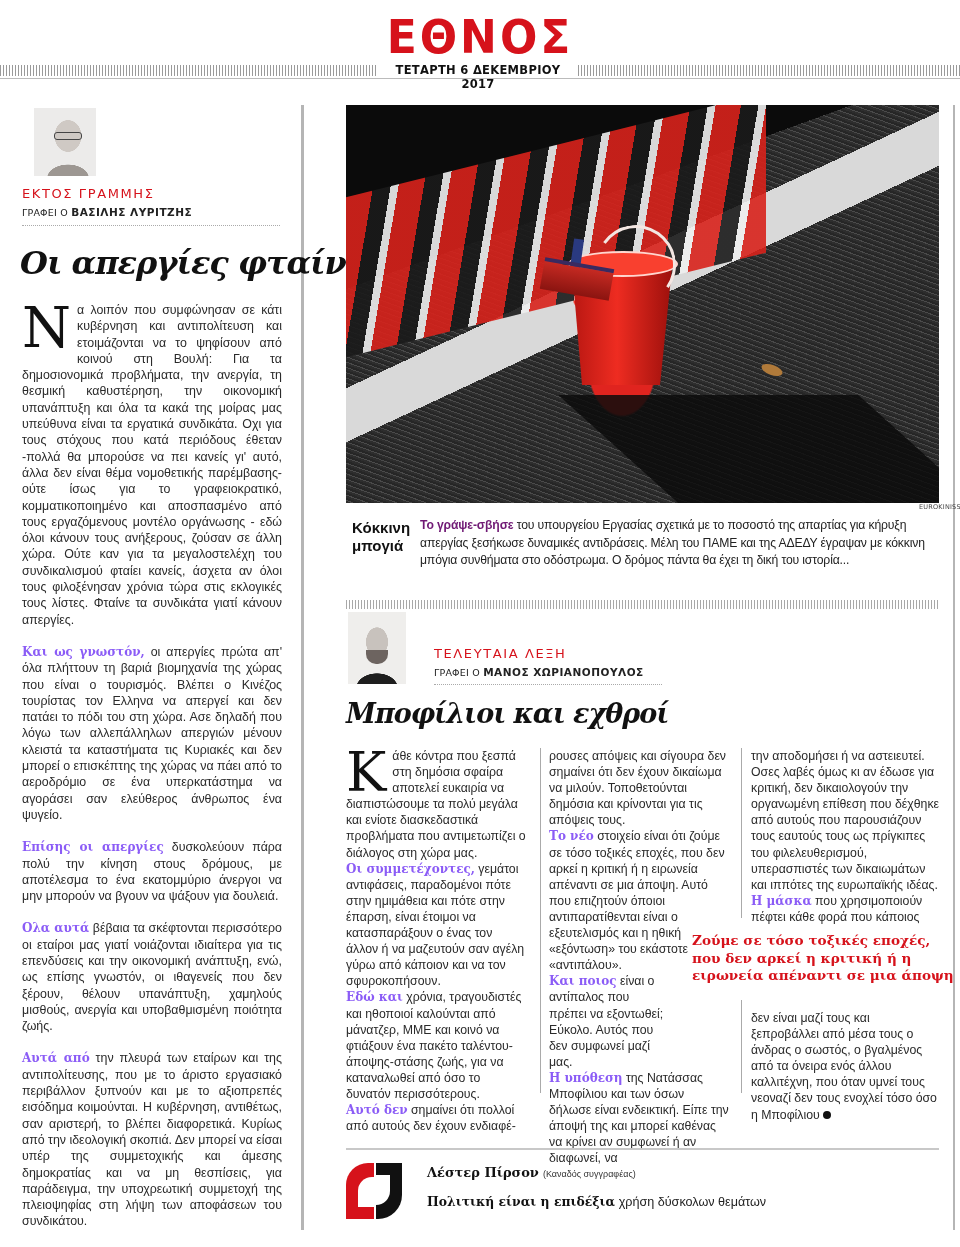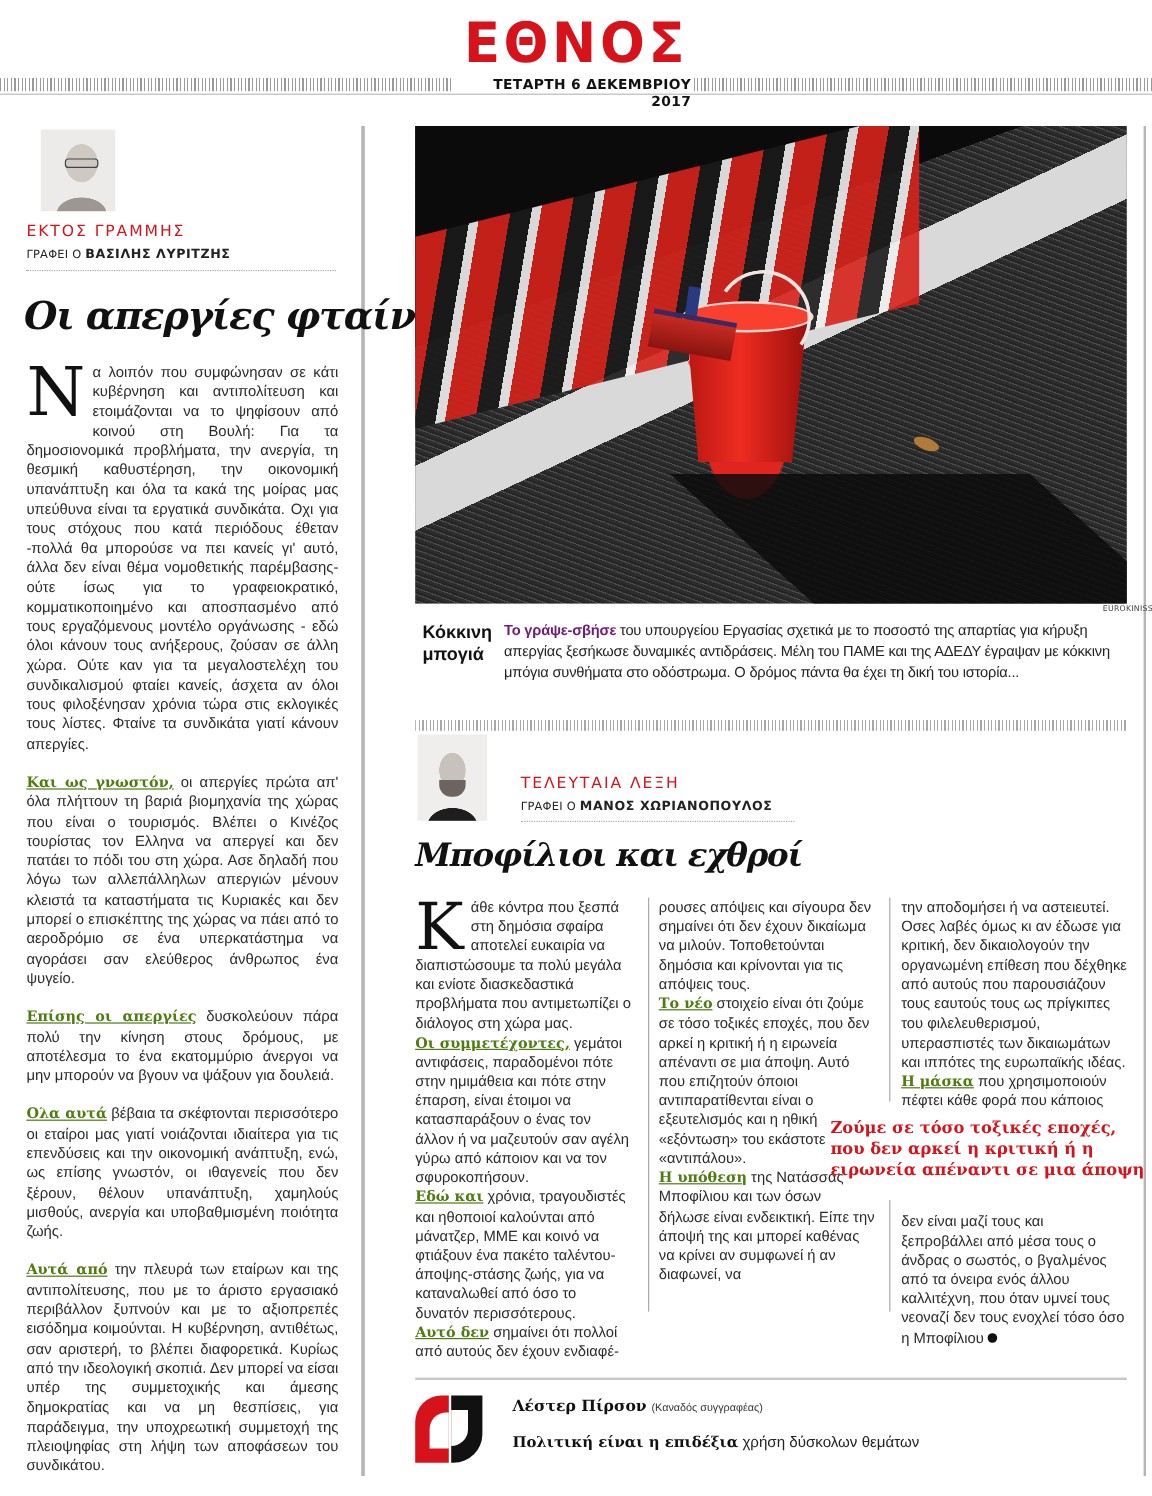--- a/index.html
+++ b/index.html
@@ -9,42 +9,42 @@
   
   .masthead { position: absolute; left: 0; top: 0; width: 960px; height: 84px; }
   .logo { position: absolute; left: 0; width: 960px; top: 14px; text-align: center;
           font-family: "DejaVu Sans", sans-serif; font-weight: bold; font-size: 44px;
           color: #d6121b; letter-spacing: 3px; line-height: 46px; transform: scaleY(1.05); }
   .dateline { position: absolute; left: 0; top: 63px; width: 960px; height: 14px; }
   .hatch { position: absolute; top: 2px; height: 11px;
            background: repeating-linear-gradient(90deg, #9a9a9a 0 1px, #fff 1px 3px); }
   .hatch.l { left: 0; width: 378px; }
   .hatch.r { left: 578px; width: 382px; }
-  .date-text { position: absolute; left: 380px; width: 196px; top: 0; text-align: right;
+  .date-text { position: absolute; left: 380px; width: 196px; top: 0; text-align: center;
                font-weight: bold; font-size: 11.5px; letter-spacing: .3px; color: #111; }
   .mast-rule { position: absolute; left: 0; top: 78px; width: 960px; height: 1px; background: #bbb; }
 
   
   .vrule { position: absolute; width: 3px; background: #b5b5b5; }
   .avatar1 { position: absolute; left: 14px; top: 12px; width: 62px; height: 68px;
              background: radial-gradient(ellipse 22px 26px at 34px 28px, #cfc9c4 60%, transparent 62%),
                          radial-gradient(ellipse 34px 22px at 34px 70px, #9d9792 60%, transparent 62%), #ecebea; }
   .avatar1::after { content: ""; position: absolute; left: 20px; top: 24px; width: 26px; height: 6px;
                     border: 1.5px solid #444; border-radius: 3px; }
   .rubric { position: absolute; font-size: 13px; letter-spacing: 1.6px; color: #d6121b; }
   .byline { position: absolute; font-size: 9.5px; color: #222; letter-spacing: .2px; }
   .byline b { font-weight: bold; font-size: 10.5px; letter-spacing: .5px; }
   .dotrule { position: absolute; height: 1px; border-top: 1px dotted #aaa; }
   .headline { position: absolute; font-family: "DejaVu Serif", serif; font-style: italic; font-weight: bold;
               color: #111; letter-spacing: -1px; }
 
   .body-text { font-family: "Liberation Sans", sans-serif; font-size: 12.4px; line-height: 16.3px;
                color: #2a2a2a; text-align: justify; hyphens: auto; }
   .body-text p { margin-bottom: 16px; }
-  .body-text b { font-family: "DejaVu Serif", serif; font-weight: bold; color: #4d7c0f; font-size: 12px; text-decoration: underline; }
+  .body-text b { font-family: "DejaVu Serif", serif; font-weight: bold; color: #8b5cf6; font-size: 12px; }
   .dropcap { float: left; font-family: "DejaVu Serif", serif; font-size: 56px; line-height: 48px;
              margin: 2px 6px 0 0; color: #111; }
   .endmark { display: inline-block; width: 8px; height: 8px; border-radius: 50%; background: #111; margin-left: 3px; vertical-align: middle; }
 
   
   .photo { position: absolute; left: 346px; top: 105px; width: 593px; height: 398px; overflow: hidden;
            background:
              radial-gradient(ellipse 60px 90px at 276px 260px, #e0241f 55%, transparent 58%),
              radial-gradient(ellipse 70px 30px at 270px 195px, #f23a2e 60%, transparent 62%),
              linear-gradient(160deg, #0b0b0b 0 30%, transparent 30%),
@@ -173,20 +173,21 @@
       <p><b>Εδώ και</b><span> χρόνια, τραγουδιστές και ηθοποιοί καλούνται από μάνατζερ, ΜΜΕ και κοινό να φτιάξουν ένα πακέτο ταλέντου-άποψης-στάσης ζωής, για να καταναλωθεί από όσο το δυνατόν περισσότερους.</span></p>
       <p><b>Αυτό δεν</b><span> σημαίνει ότι πολλοί από αυτούς δεν έχουν ενδιαφέ-</span></p>
     </div>
   </div>
   <div class="innerrule" style="left:540px; top:748px; height:345px;"></div>
 
   <div class="col3" style="left:549px;">
     <div class="body-text">
       <p><span>ρουσες απόψεις και σίγουρα δεν σημαίνει ότι δεν έχουν δικαίωμα να μιλούν. Τοποθετούνται δημόσια και κρίνονται για τις απόψεις τους.</span></p>
       <p><b>Το νέο</b><span> στοιχείο είναι ότι ζούμε σε τόσο τοξικές εποχές, που δεν αρκεί η κριτική ή η ειρωνεία απέναντι σε μια άποψη. Αυτό που επιζητούν όποιοι αντιπαρατίθενται είναι ο εξευτελισμός και η ηθική «εξόντωση» του εκάστοτε «αντιπάλου».</span></p>
+      <p style="width:120px;"><b>Και ποιος</b><span> είναι ο αντίπαλος που πρέπει να εξοντωθεί; Εύκολο. Αυτός που δεν συμφωνεί μαζί μας.</span></p>
       <p><b>Η υπόθεση</b><span> της Νατάσσας Μποφίλιου και των όσων δήλωσε είναι ενδεικτική. Είπε την άποψή της και μπορεί καθένας να κρίνει αν συμφωνεί ή αν διαφωνεί, να</span></p>
     </div>
   </div>
   <div class="innerrule" style="left:741px; top:748px; height:170px;"></div>
   <div class="innerrule" style="left:741px; top:1000px; height:93px;"></div>
 
   <div class="col3" style="left:751px; width:190px;">
     <div class="body-text">
       <p><span>την αποδομήσει ή να αστειευτεί. Οσες λαβές όμως κι αν έδωσε για κριτική, δεν δικαιολογούν την οργανωμένη επίθεση που δέχθηκε από αυτούς που παρουσιάζουν τους εαυτούς τους ως πρίγκιπες του φιλελευθερισμού, υπερασπιστές των δικαιωμάτων και ιππότες της ευρωπαϊκής ιδέας.</span></p>
       <p><b>Η μάσκα</b><span> που χρησιμοποιούν πέφτει κάθε φορά που κάποιος</span></p>

